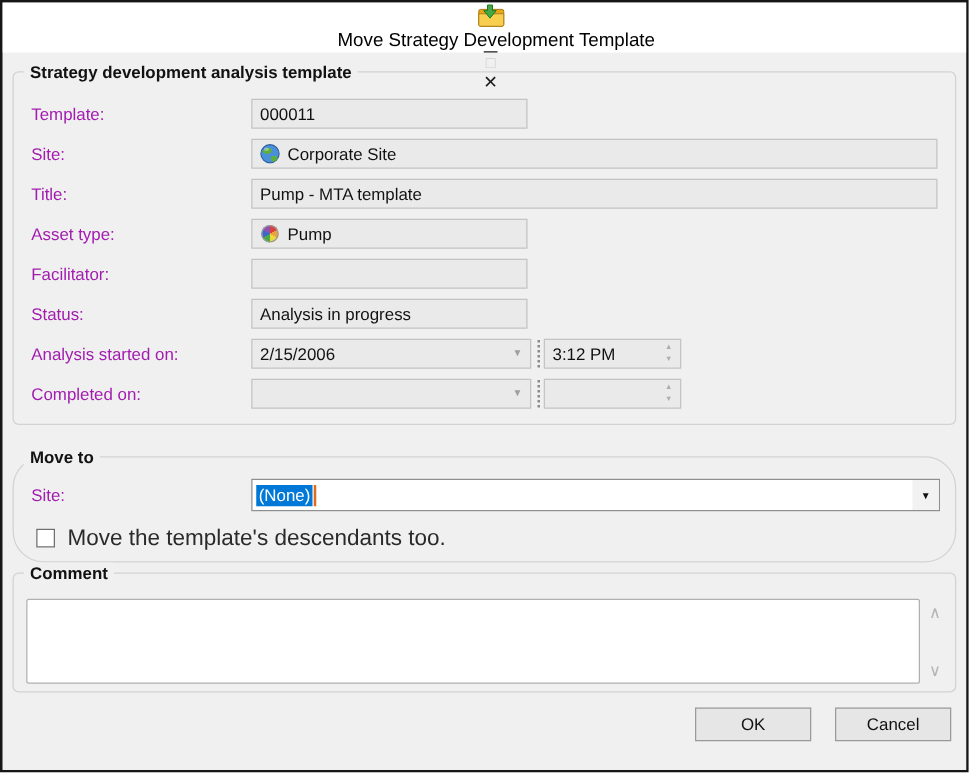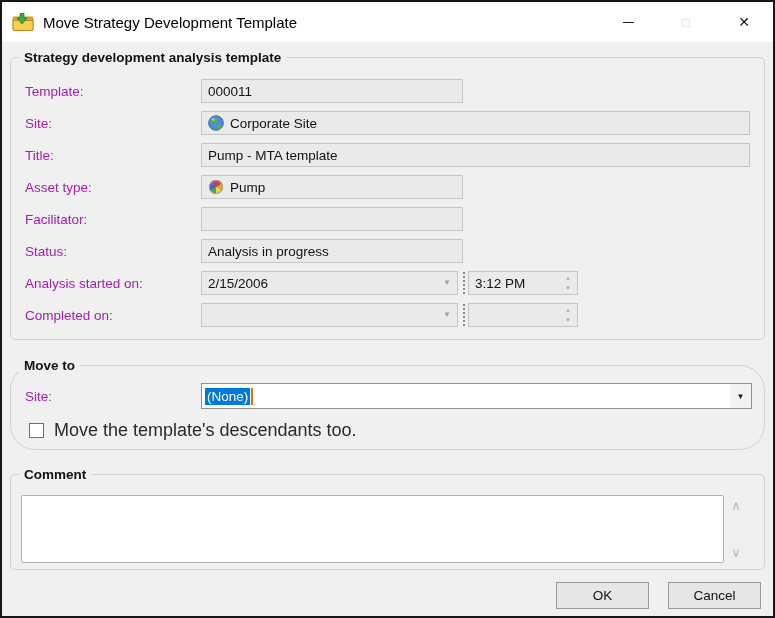--- a/index.html
+++ b/index.html
@@ -3,49 +3,49 @@
 <meta charset="utf-8">
 <style>
   html,body { margin:0; padding:0; background:#fff; }
   .dialog {
     width:775px; height:618px; box-sizing:border-box;
     border:2px solid #161616; background:#f0f0f0;
     font-family:"Liberation Sans", sans-serif;
     position:relative; overflow:hidden;
   }
   
-  .titlebar { height:40px; background:#ffffff; display:flex; align-items:center; padding-left:10px; }
+  .titlebar { height:40px; background:#ffffff; display:flex; align-items:center; padding-left:10px;flex-direction:column; }
   .titlebar-icon { width:22px; height:19px; flex:0 0 22px; }
   .titlebar-title { font-size:15px; color:#000; margin-left:9px; flex:1; white-space:nowrap; }
   .win-btn { width:58px; height:40px; display:flex; align-items:center; justify-content:center;
              font-size:14px; color:#1a1a1a; cursor:default; }
   .win-btn.minimize span { display:block; width:11px; height:0; border-top:1px solid #1a1a1a; }
   .win-btn.maximize { color:#cfcfcf; font-size:13px; }
   .win-btn.close { font-size:14px; }
   
   .groupbox { position:relative; margin:0 8px; border:1px solid #d2d2d2; border-radius:5px;
               box-sizing:border-box; }
   .gb-title { position:absolute; top:-9px; left:8px; padding:0 5px; background:#f0f0f0;
               font-weight:bold; font-size:13.5px; color:#121212; line-height:17px; }
   .gb-template { margin-top:15px; height:283px; padding-top:21px; }
   .gb-move { margin-top:25px; height:85px; padding-top:17px;border-radius:25px; }
-  .gb-comment { margin-top:24px; height:96px; padding:20px 16px 0 10px; display:flex; align-items:flex-start; }
+  .gb-comment { margin-top:8px; height:96px; padding:20px 4px 0 10px; display:flex; align-items:flex-start; }
   
   .row { display:flex; align-items:center; padding:0 14px; margin-bottom:8px; }
   .row-label { flex:0 0 176px; width:176px; font-size:13.5px; color:#a21caf; }
   .field { height:24px; box-sizing:border-box; background:#eaeaea; border:1px solid #c4c4c4;
            display:flex; align-items:center; padding:0 6px; font-size:13.5px; color:#121212; }
-  .field.narrow { width:262px; }
+  .field.narrow { width:221px; }
   .field.wide { flex:1; }
   .field .f-icon { width:16px; height:16px; margin-right:6px; flex:0 0 16px; }
   .asset-icon { width:14px; height:14px; margin:1px 7px 1px 1px; flex:0 0 14px; border-radius:50%;
     background:conic-gradient(#d94040 0 60deg,#e8a33d 60deg 120deg,#e8d93d 120deg 180deg,
                #49a942 180deg 240deg,#3f67c9 240deg 300deg,#8e4fae 300deg 360deg);
     box-shadow:0 0 0 1px #9a9a9a inset; }
-  .field.date { width:257px; }
+  .field.date { width:224px; }
   .field.time { width:110px; }
   .dd-arrow { margin-left:auto; color:#9f9f9f; font-size:8px; line-height:8px; }
   .spin { margin-left:auto; display:flex; flex-direction:column; align-items:center; row-gap:4px;
           color:#aeaeae; font-size:6px; line-height:6px; }
   .dotsep { border-left:2px dotted #8a8a8a; height:22px; margin:0 3px 0 5px; }
   
   .row.combo-row { padding-right:12px; margin-bottom:11px; }
   .combo { flex:1; height:26px; box-sizing:border-box; background:#ffffff; border:1px solid #8f8f8f;
            display:flex; align-items:center; padding-left:3px; }
   .combo-sel { font-size:13.5px; padding:1px 2px;text-align:right; }

